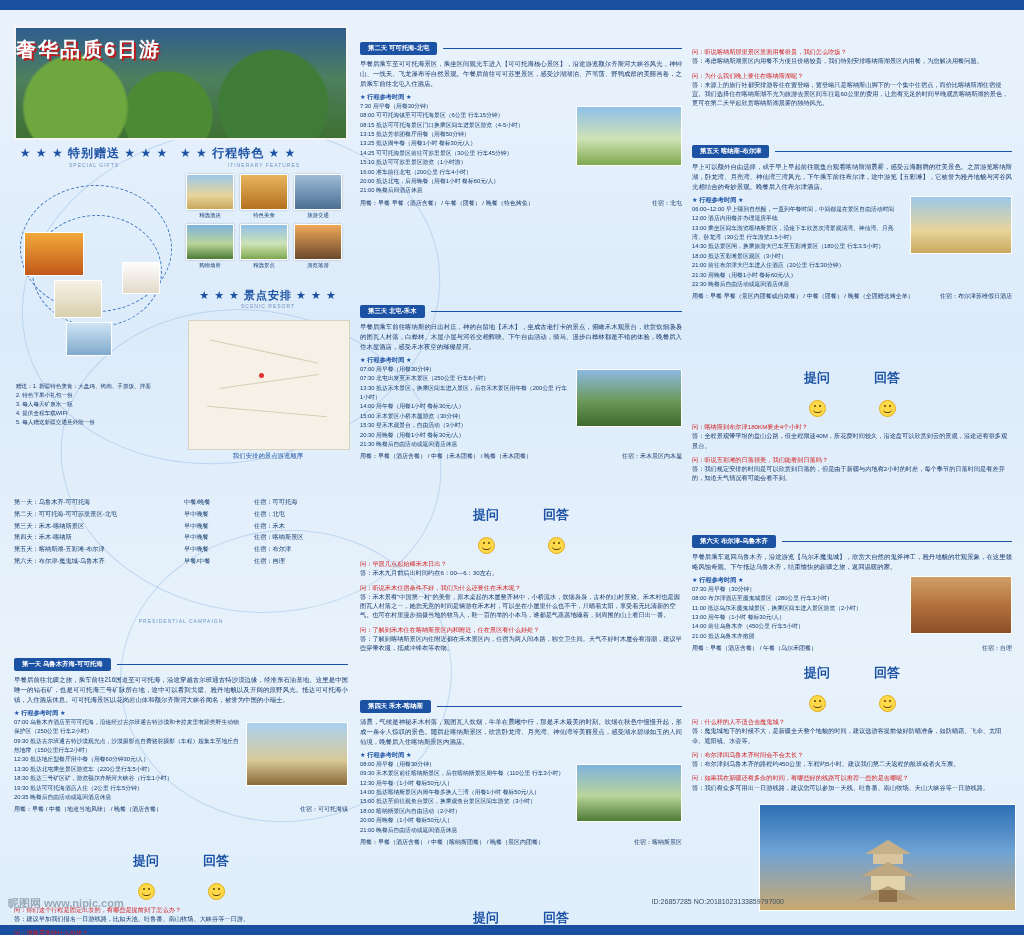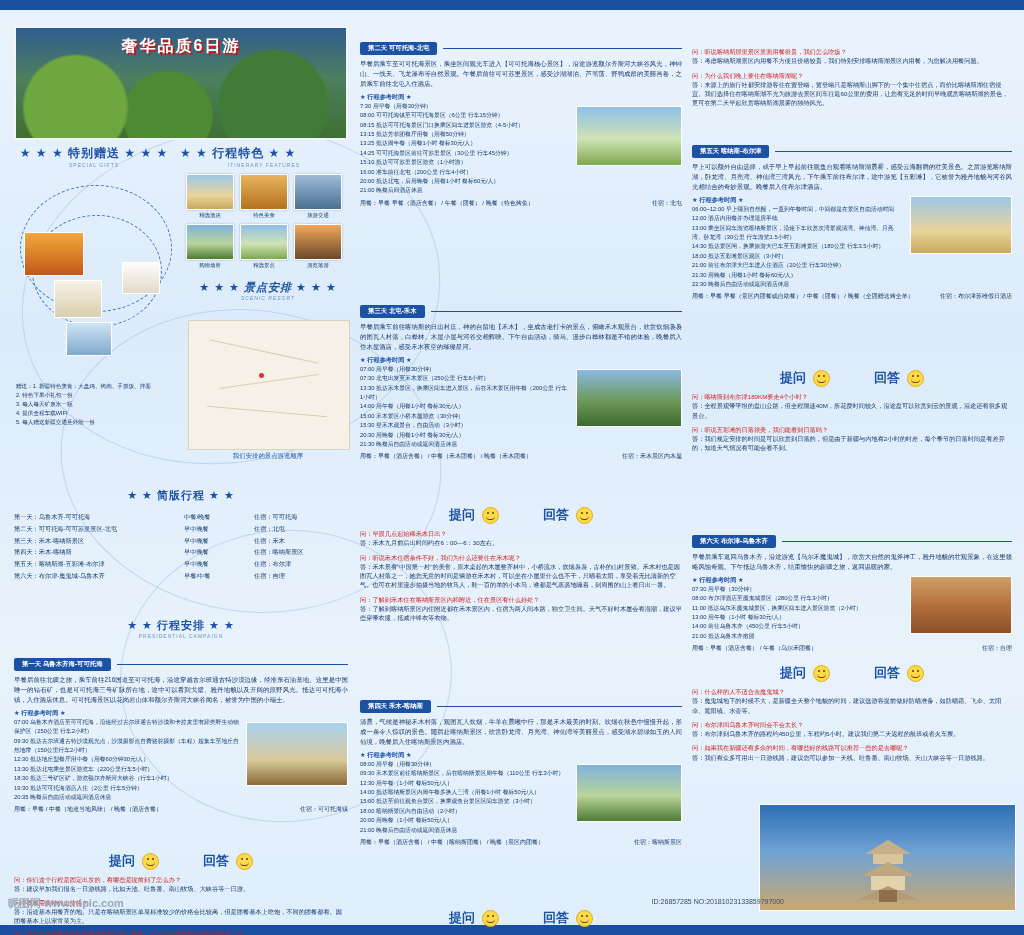--- a/index.html
+++ b/index.html
@@ -35,21 +35,21 @@
     overflow:hidden;}
   .banner .pic{position:absolute;inset:0;
     background:
       radial-gradient(circle at 18% 72%, #6ea63f 0 18%, transparent 19%),
       radial-gradient(circle at 46% 80%, #4d8a34 0 22%, transparent 23%),
       radial-gradient(circle at 78% 70%, #3f7c37 0 20%, transparent 21%),
       linear-gradient(180deg,#2f5d8e 0%,#4d7f5f 45%,#3e6f33 100%);
   }
   .banner h1{position:relative;margin:10px 0 0 0;text-align:center;font-size:25px;font-weight:bold;
     color:#ffe94d;text-shadow:2px 2px 0 #14448b,-1px -1px 0 #14448b;letter-spacing:3px;}
-  .banner h2{position:relative;margin:8px 0 0 0;text-align:center;font-size:16px;font-weight:bold;
+  .banner h2{position:relative;margin:8px 0 0 0;font-size:20px;font-weight:bold;
     color:#ffffff;text-shadow:2px 2px 0 #c11b1b;letter-spacing:2px;}
 
   
   .tile{width:46px;height:34px;border:1px solid #fff;box-shadow:0 0 2px rgba(0,0,0,.25);}
   .tile-cap{font-size:5.4px;text-align:center;color:#123c72;margin-top:2px;}
 
   
   .dashring{position:absolute;border:1px dashed #3f78c0;border-radius:50%;}
   .photo{background-size:cover;background-position:center;border:1px solid #fff;}
 
@@ -61,21 +61,21 @@
 
   
   .dayhdr{display:inline-block;background:#1c52a4;color:#fff;font-size:6.4px;padding:2px 8px;border-radius:2px;font-weight:bold;}
   .dayline{height:1px;background:#1c52a4;flex:1;}
 
   
   .msrow{display:flex;justify-content:space-between;font-size:6px;color:#15386b;margin-top:3px;}
 
   
   .qa{display:flex;gap:44px;justify-content:center;align-items:center;margin-top:4px;}
-  .qa-item{display:flex;align-items:center;gap:7px;font-size:13px;font-weight:bold;color:#1c52a4;}
+  .qa-item{display:flex;align-items:center;gap:13px;font-size:13px;font-weight:bold;color:#1c52a4;flex-direction:column;}
   .smiley{width:15px;height:15px;border-radius:50%;background:#ffd94a;border:1px solid #e0ae18;position:relative;}
   .smiley:before,.smiley:after{content:"";position:absolute;width:2px;height:2px;background:#5a4200;border-radius:50%;top:4px;}
   .smiley:before{left:4px;}.smiley:after{right:4px;}
   .smiley i{position:absolute;left:3px;right:3px;bottom:3px;height:3px;border-bottom:1.3px solid #5a4200;border-radius:0 0 6px 6px;}
 
   .qblk{font-size:6.2px;line-height:1.5;margin-top:5px;}
   .qblk .q{color:#cf1b1b;}
   .qblk .a{color:#15386b;}
 
   .imgA{background:linear-gradient(180deg,#8fc0e8 0%,#cfe3b6 55%,#7ea84f 100%);}
@@ -156,34 +156,33 @@
   <div class="col" style="left:16px;top:372px;width:160px;">
     <div class="txt" style="font-size:5.6px;line-height:1.6;">
       <div>赠送：1. 新疆特色美食：大盘鸡、烤肉、手抓饭、拌面</div>
       <div>2. 特色下果小礼包一份</div>
       <div>3. 每人每天矿泉水一瓶</div>
       <div>4. 提供全程车载WIFI</div>
       <div>5. 每人赠送新疆交通意外险一份</div>
     </div>
   </div>
 
-  <div class="col" style="left:188px;top:270px;width:160px;font-style:italic;">
+  <div class="col" style="left:188px;top:278px;width:160px;">
     <div class="hdr-cn" style="text-align:center;font-size:11px;">★ ★ ★ 景点安排 ★ ★ ★</div>
     <div class="sub-en">SCENIC RESORT</div>
   </div>
   <div class="mapbox">
     <div class="road" style="left:20px;top:30px;width:110px;height:1px;transform:rotate(12deg);"></div>
     <div class="road" style="left:30px;top:60px;width:100px;height:1px;transform:rotate(-8deg);"></div>
     <div class="road" style="left:18px;top:90px;width:120px;height:1px;transform:rotate(5deg);"></div>
     <div style="position:absolute;left:70px;top:52px;width:5px;height:5px;background:#d33;border-radius:50%;"></div>
   </div>
   <div class="mapcap">我们安排的景点游览顺序</div>
 
   <div class="col" style="left:14px;top:478px;width:334px;">
-    <div class="hdr-cn" style="text-align:center;font-size:11px;">★ ★ 简版行程 ★ ★</div>
     <div style="margin-top:8px;font-size:6.2px;line-height:1.9;">
       <div style="display:flex;">
         <span style="width:170px;"><span>第一天：</span><span>乌鲁木齐-可可托海</span></span>
         <span style="width:70px;">中餐/晚餐</span>
         <span>住宿：可可托海</span>
       </div>
       <div style="display:flex;">
         <span style="width:170px;"><span>第二天：</span><span>可可托海-可可苏里景区-北屯</span></span>
         <span style="width:70px;">早中晚餐</span>
         <span>住宿：北屯</span>
@@ -205,21 +204,20 @@
       </div>
       <div style="display:flex;">
         <span style="width:170px;"><span>第六天：</span><span>布尔津-魔鬼城-乌鲁木齐</span></span>
         <span style="width:70px;">早餐/中餐</span>
         <span>住宿：自理</span>
       </div>
     </div>
   </div>
 
   <div class="col" style="left:14px;top:608px;width:334px;">
-    <div class="hdr-cn" style="text-align:center;font-size:11px;">★ ★ 行程安排 ★ ★</div>
     <div class="sub-en">PRESIDENTIAL CAMPAIGN</div>
   </div>
 
   <div class="col" style="left:14px;top:648px;width:334px;">
     <div class="title-bar">
         <span class="dayhdr">第一天 乌鲁木齐海-可可托海</span>
         <span class="dayline"></span>
       </div>
     <div class="txt" style="margin-top:4px;">早餐后前往北疆之旅，乘车前往216国道至可可托海，沿途穿越古尔班通古特沙漠边缘，经准东石油基地。这里是中国唯一的钻石矿，也是可可托海三号矿脉所在地，途中可以看到戈壁、雅丹地貌以及开阔的原野风光。抵达可可托海小镇，入住酒店休息。可可托海景区以花岗岩山体和额尔齐斯河大峡谷闻名，被誉为中国的小瑞士。</div>
     <div style="font-size:6.2px;font-weight:bold;color:#1c52a4;margin-top:4px;">★ 行程参考时间 ★</div>

